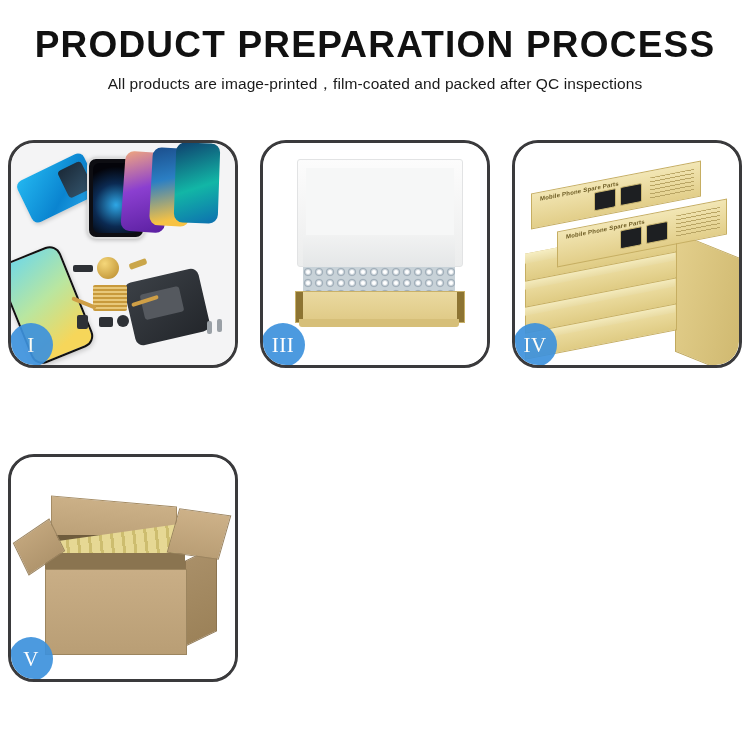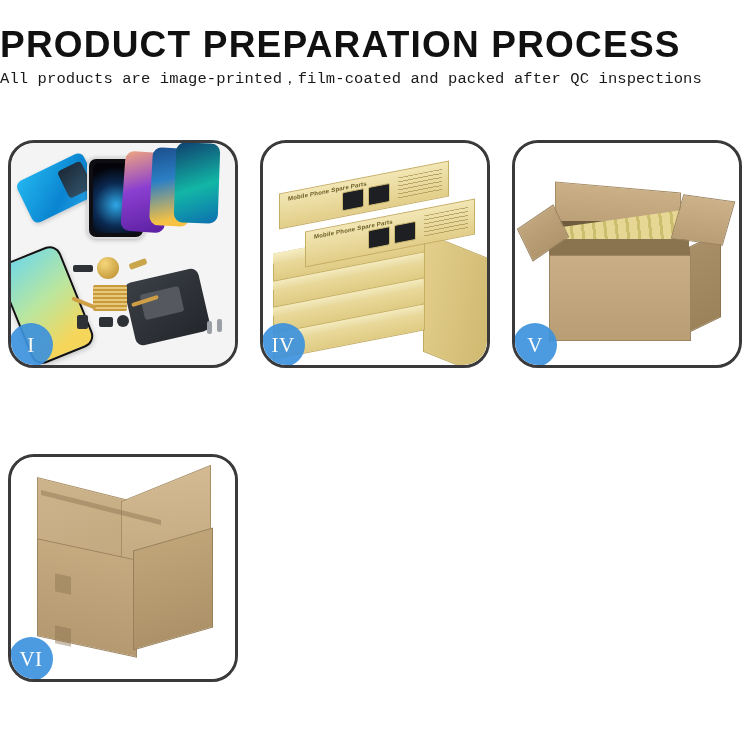--- a/index.html
+++ b/index.html
@@ -4,28 +4,28 @@
 <style>
   html,body{margin:0;padding:0;}
   body{
     width:750px;height:750px;background:#ffffff;
     font-family:"Liberation Sans","DejaVu Sans",sans-serif;
     overflow:hidden;position:relative;
   }
   .page{width:750px;height:750px;position:relative;}
 
   
-  .header{padding-top:26px;}
+  .header{padding-top:26px;text-align:center;}
   .title{
     font-size:37px;font-weight:bold;color:#111111;
     letter-spacing:1.2px;line-height:1.05;white-space:nowrap;
   }
   .subtitle{
-    margin-top:3px;font-size:15.5px;color:#1a1a1a;
-    letter-spacing:.1px;white-space:nowrap;font-family:Liberation Mono, monospace;
+    margin-top:9px;font-size:15.5px;color:#1a1a1a;
+    letter-spacing:.1px;white-space:nowrap;
   }
 
   
   .grid{
     position:absolute;left:8px;top:140px;
     width:734px;height:548px;
     display:grid;
     grid-template-columns:repeat(3,230px);
     grid-template-rows:repeat(2,228px);
     column-gap:22px;row-gap:86px;
@@ -316,20 +316,30 @@
         <div class="chip k" style="left:66px;top:172px;width:11px;height:14px;border-radius:2px;"></div>
         <div class="chip k" style="left:88px;top:174px;width:14px;height:10px;"></div>
         <div class="chip k" style="left:106px;top:172px;width:12px;height:12px;border-radius:50%;"></div>
         <div class="chip" style="left:196px;top:178px;width:5px;height:13px;background:#9aa0a6;"></div>
         <div class="chip" style="left:206px;top:176px;width:5px;height:13px;background:#9aa0a6;"></div>
       </div>
       <div class="badge">I</div>
     </div>
 
 
+    <div class="card">
+      <div class="card-inner c3">
+        <div class="lid"></div>
+        <div class="foam"></div>
+        <div class="traybub"></div>
+        <div class="traywall"></div>
+        <div class="trayfront"></div>
+      </div>
+      <div class="badge">III</div>
+    </div>
 
     <div class="card">
       <div class="card-inner c4">
         <div class="stack">
           <div class="rightface"></div>
           <div class="sbox stackD">
               <span class="side"></span>
             </div>
           <div class="sbox stackC">
               <span class="side"></span>
@@ -366,27 +376,15 @@
         <div class="ybars"></div>
         <div class="ctnTopOpen"></div>
         <div class="ctnSide"></div>
         <div class="ctnBody2"></div>
         <div class="flapLeft"></div>
         <div class="flapRight"></div>
       </div>
       <div class="badge">V</div>
     </div>
 
-    <div class="card">
-      <div class="card-inner c6">
-        <div class="bxTop"></div>
-        <div class="bxTop2"></div>
-        <div class="tapeSeam"></div>
-        <div class="bxFrontL"></div>
-        <div class="bxFrontR"></div>
-        <div class="tab" style="left:44px;top:118px;transform:skewY(12deg);"></div>
-        <div class="tab" style="left:44px;top:170px;transform:skewY(12deg);"></div>
-      </div>
-      <div class="badge">VI</div>
-    </div>
 
   </div>
 </div>
 
 </body></html>

